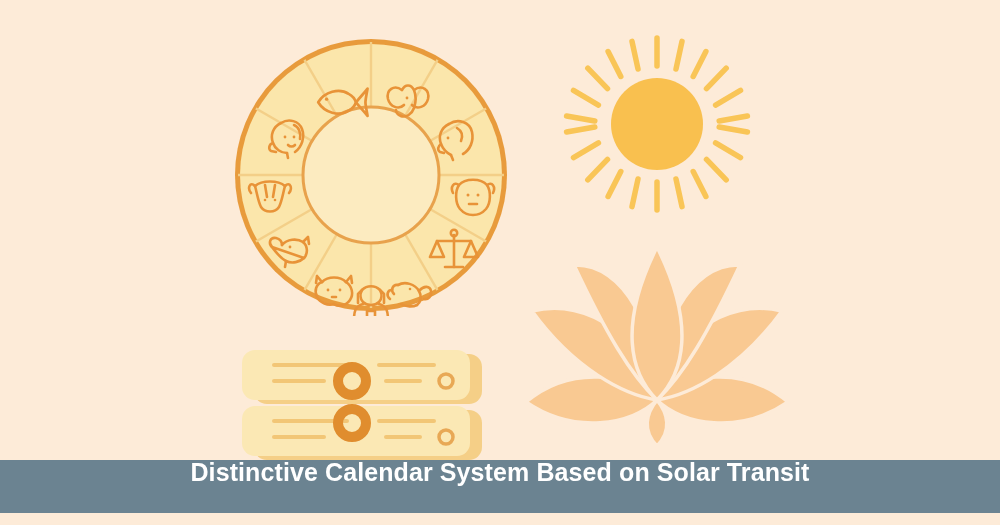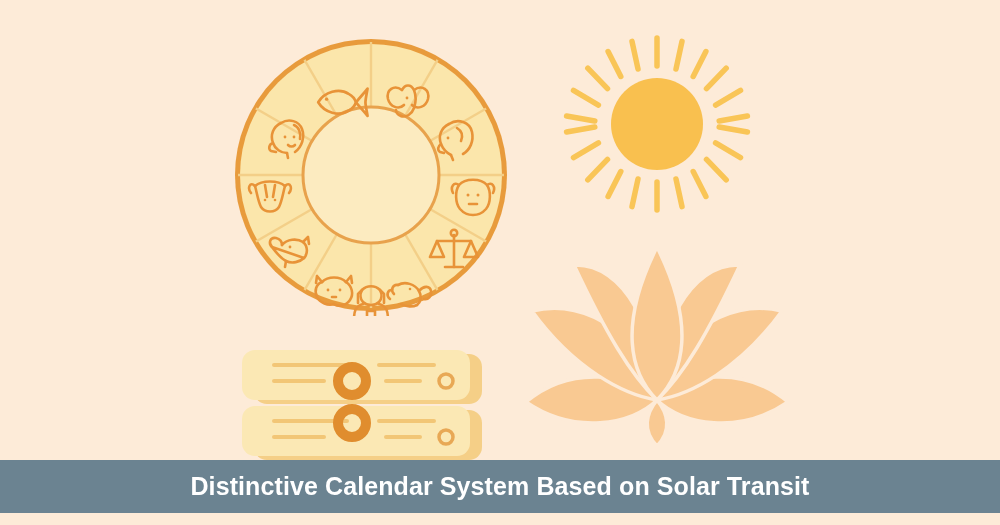--- a/index.html
+++ b/index.html
@@ -63,21 +63,21 @@
 
   
   .banner {
     position: absolute;
     left: 0;
     top: 460px;
     width: 1000px;
     height: 53px;
     background: #6b8391;
     display: flex;
-    align-items: center;
+    align-items: flex-start;
     justify-content: center;
   }
   .banner-title {
     color: #ffffff;
     font-family: "Liberation Sans", sans-serif;
     font-weight: bold;
     font-size: 25px;
     letter-spacing: 0.1px;
     white-space: nowrap;
     line-height: 1;

